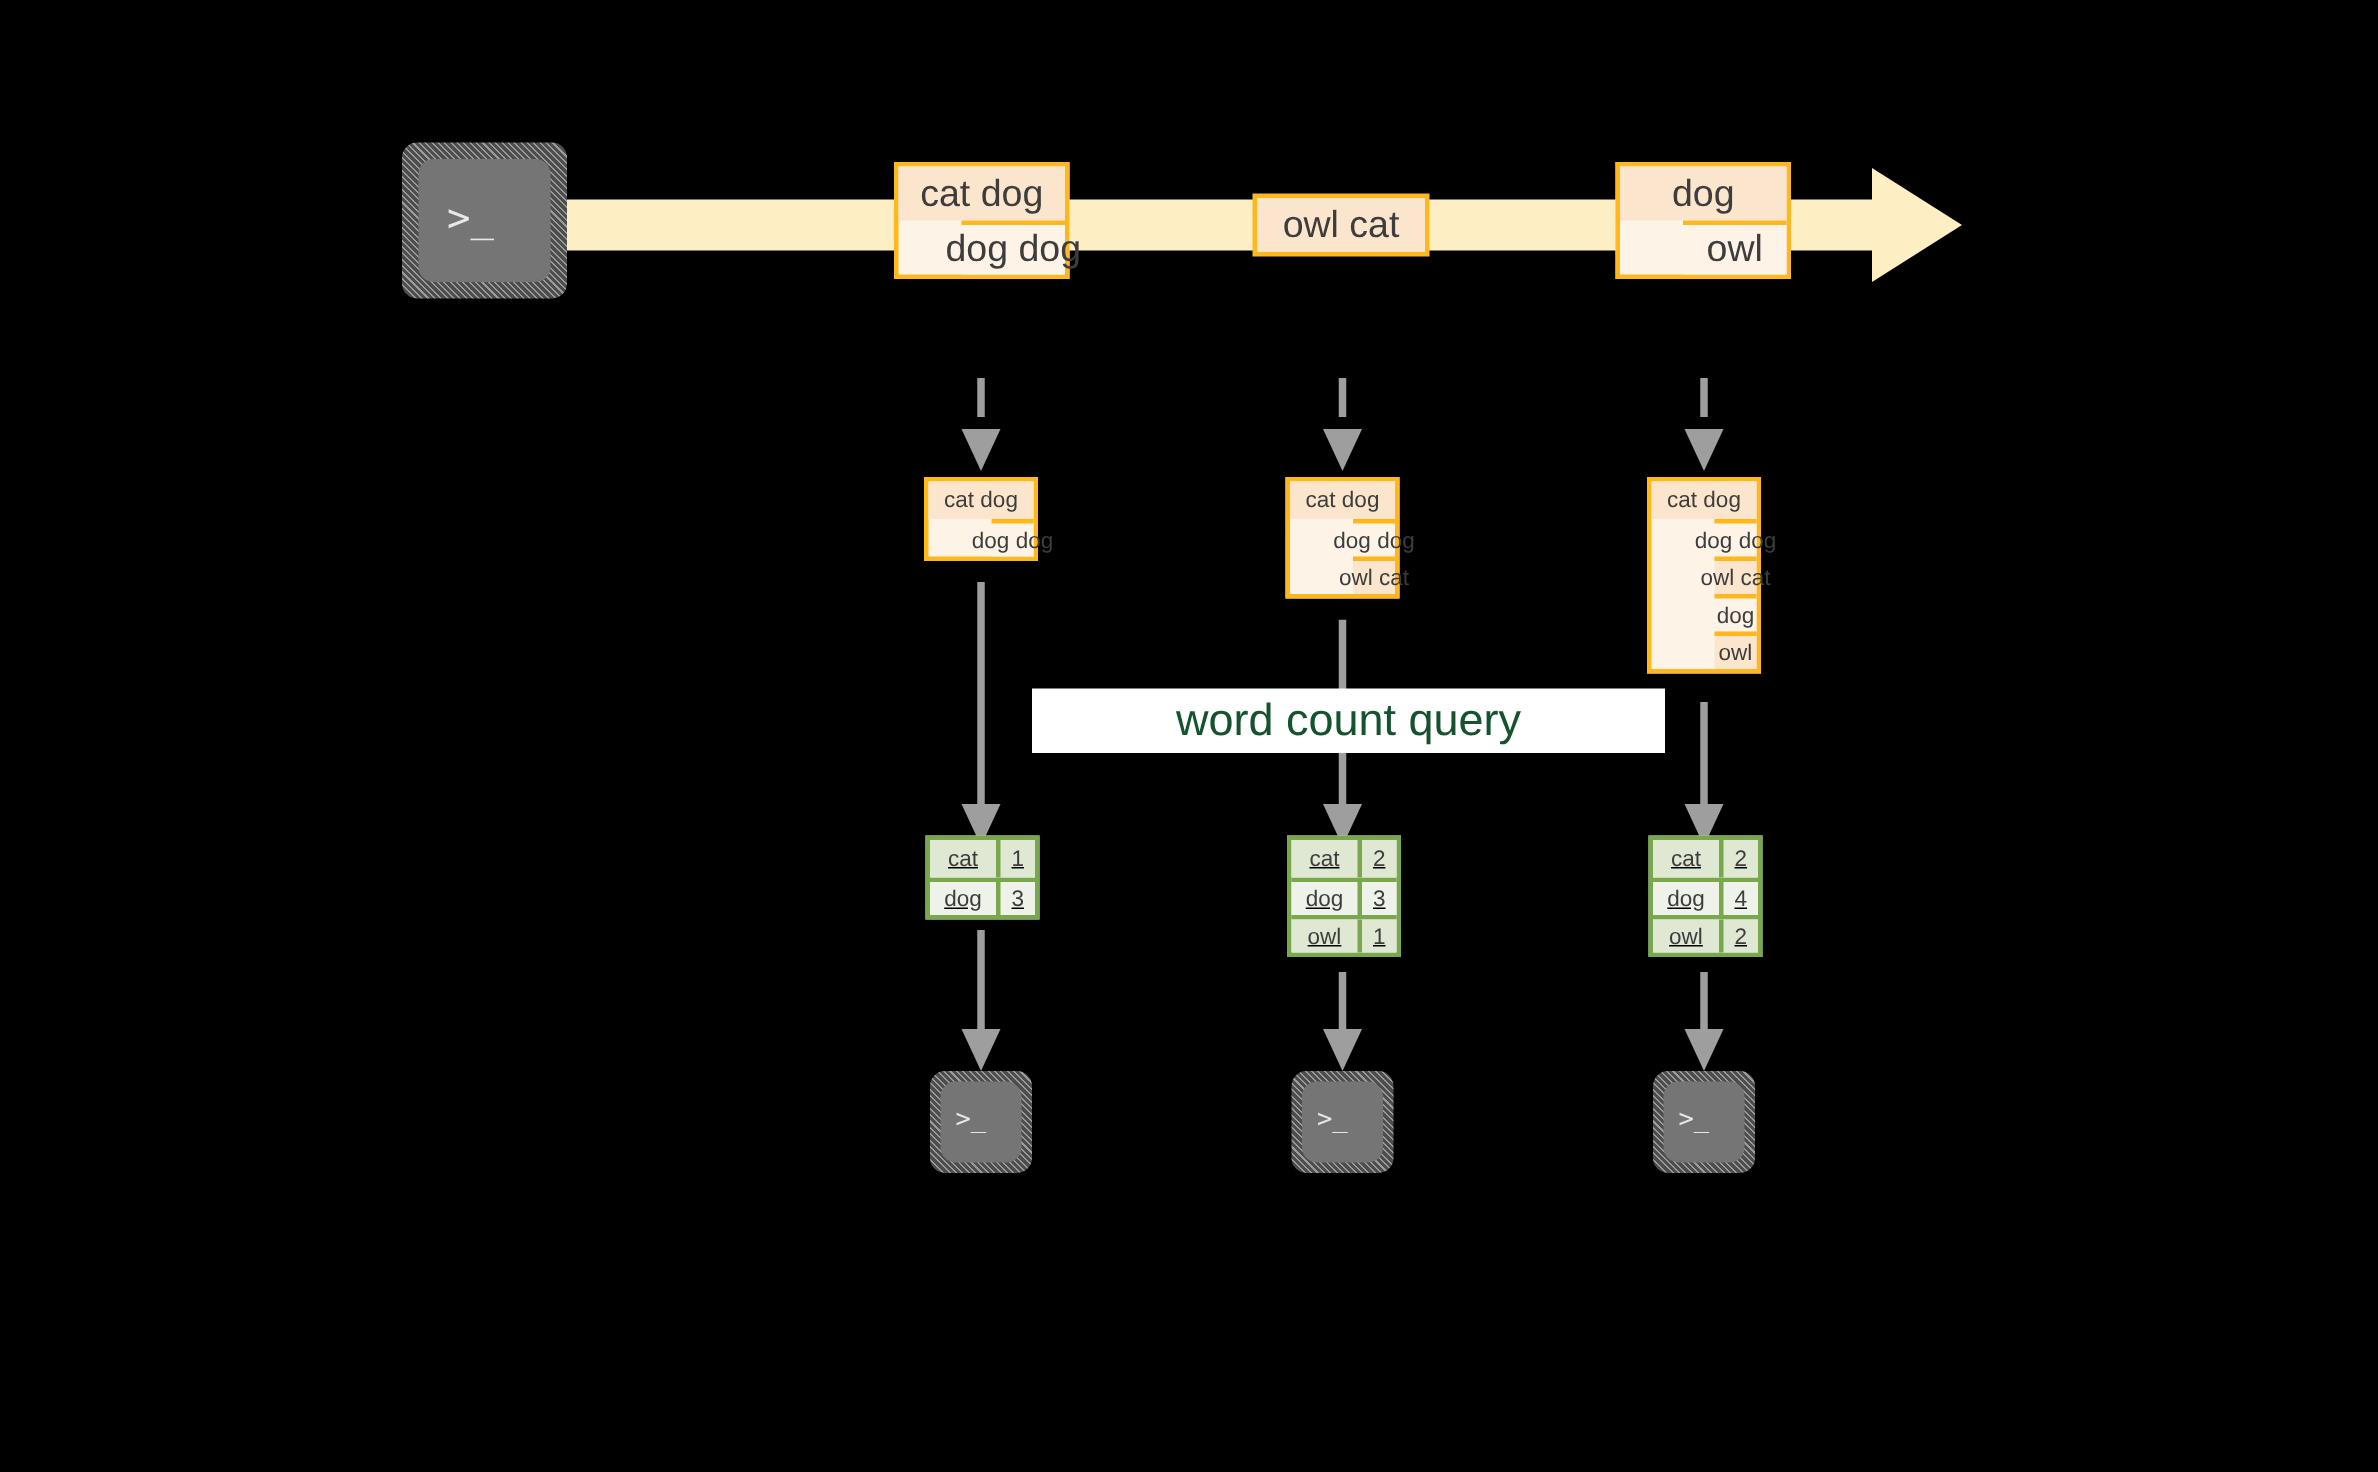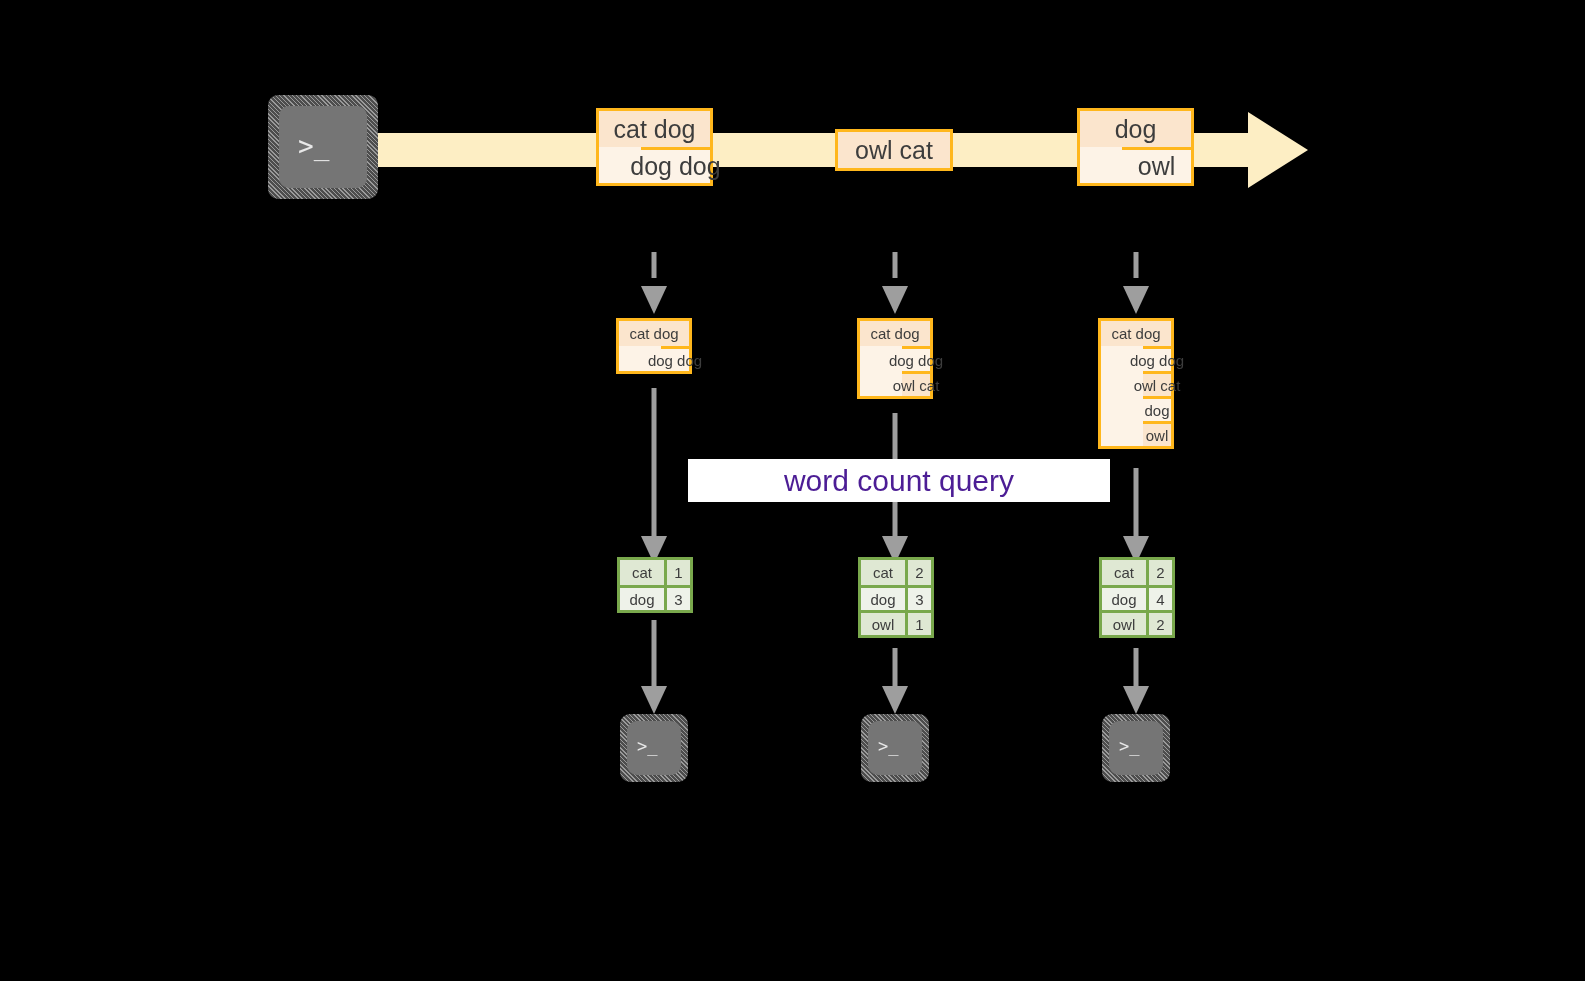--- a/index.html
+++ b/index.html
@@ -76,20 +76,21 @@
   .gtable {
     position: absolute;
     box-sizing: border-box;
     border: 3px solid #79a84c;
     background: #eef2e9;
   }
   .gtable .grow {
     display: flex;
     box-sizing: border-box;
     height: 25px;
+    text-decoration: underline;
   }
   .gtable .grow + .grow { border-top: 3px solid #79a84c; }
   .gtable .gcell {
     box-sizing: border-box;
     display: flex;
     align-items: center;
     justify-content: center;
     font-size: 15px;
     color: #3d3d3d;
     white-space: nowrap;
@@ -104,21 +105,21 @@
     position: absolute;
   }
 
   
   .banner {
     position: absolute;
     background: #ffffff;
     display: flex;
     align-items: center;
     justify-content: center;
-    color: #4c1d95;
+    color: #14532d;
     white-space: nowrap;
   }
 </style>
 </head>
 <body>
 
 <div id="stage">
 
   <svg class="streamArrow" style="left:368px; top:110px; width:945px; height:80px;" viewBox="0 0 945 80">
     <path d="M 0 23 L 880 23 L 880 2 L 940 40 L 880 78 L 880 57 L 0 57 Z" fill="#fdeec4"></path>

